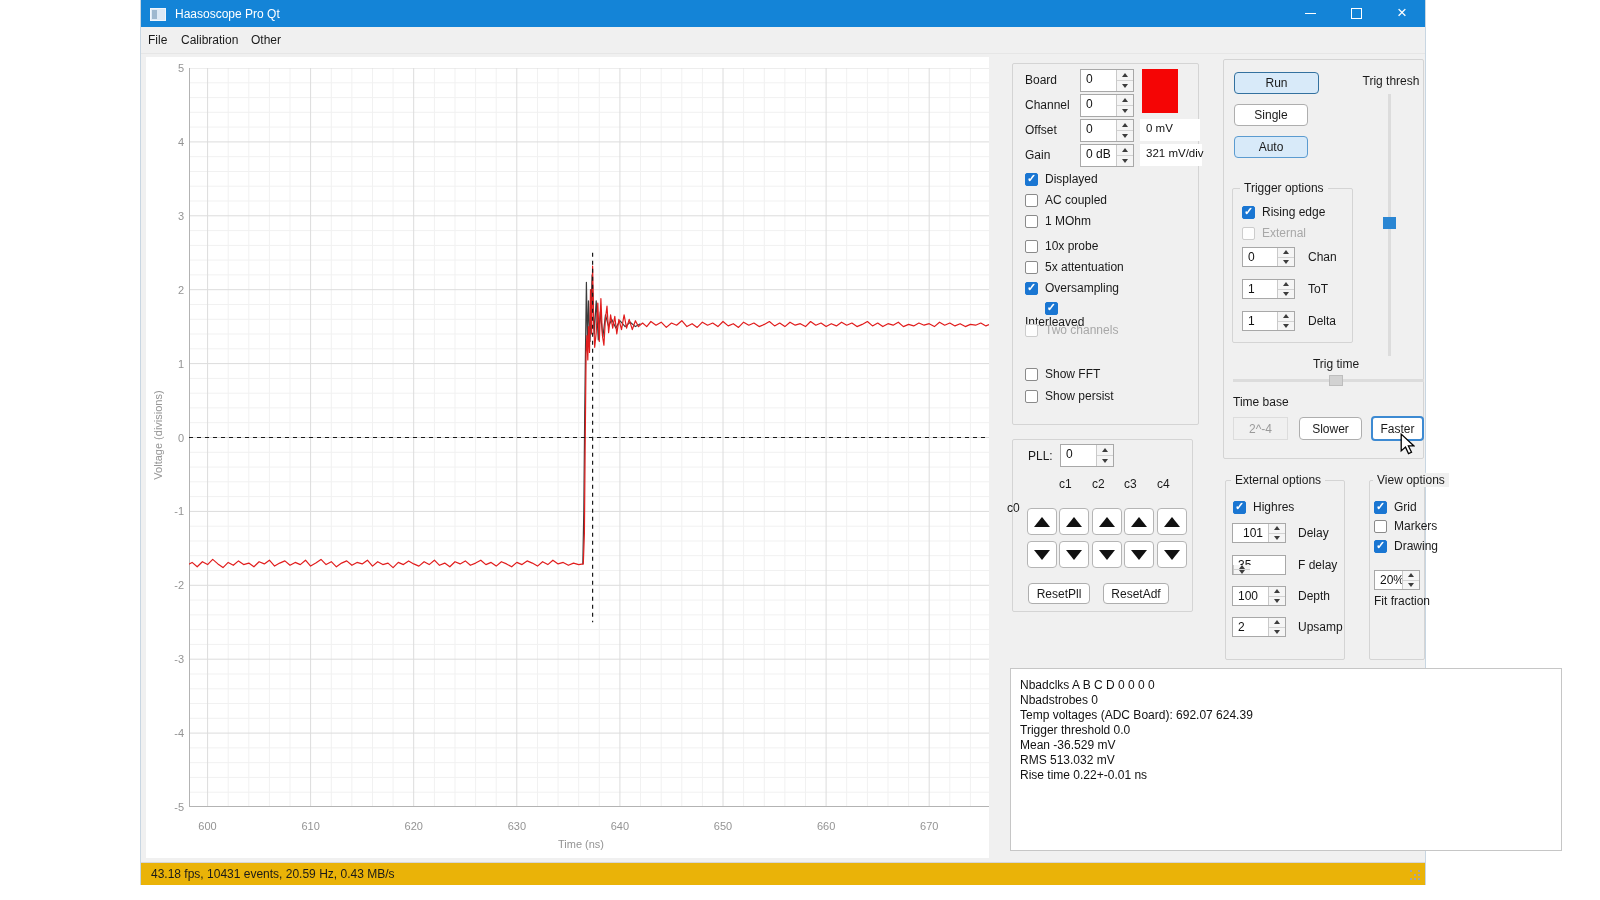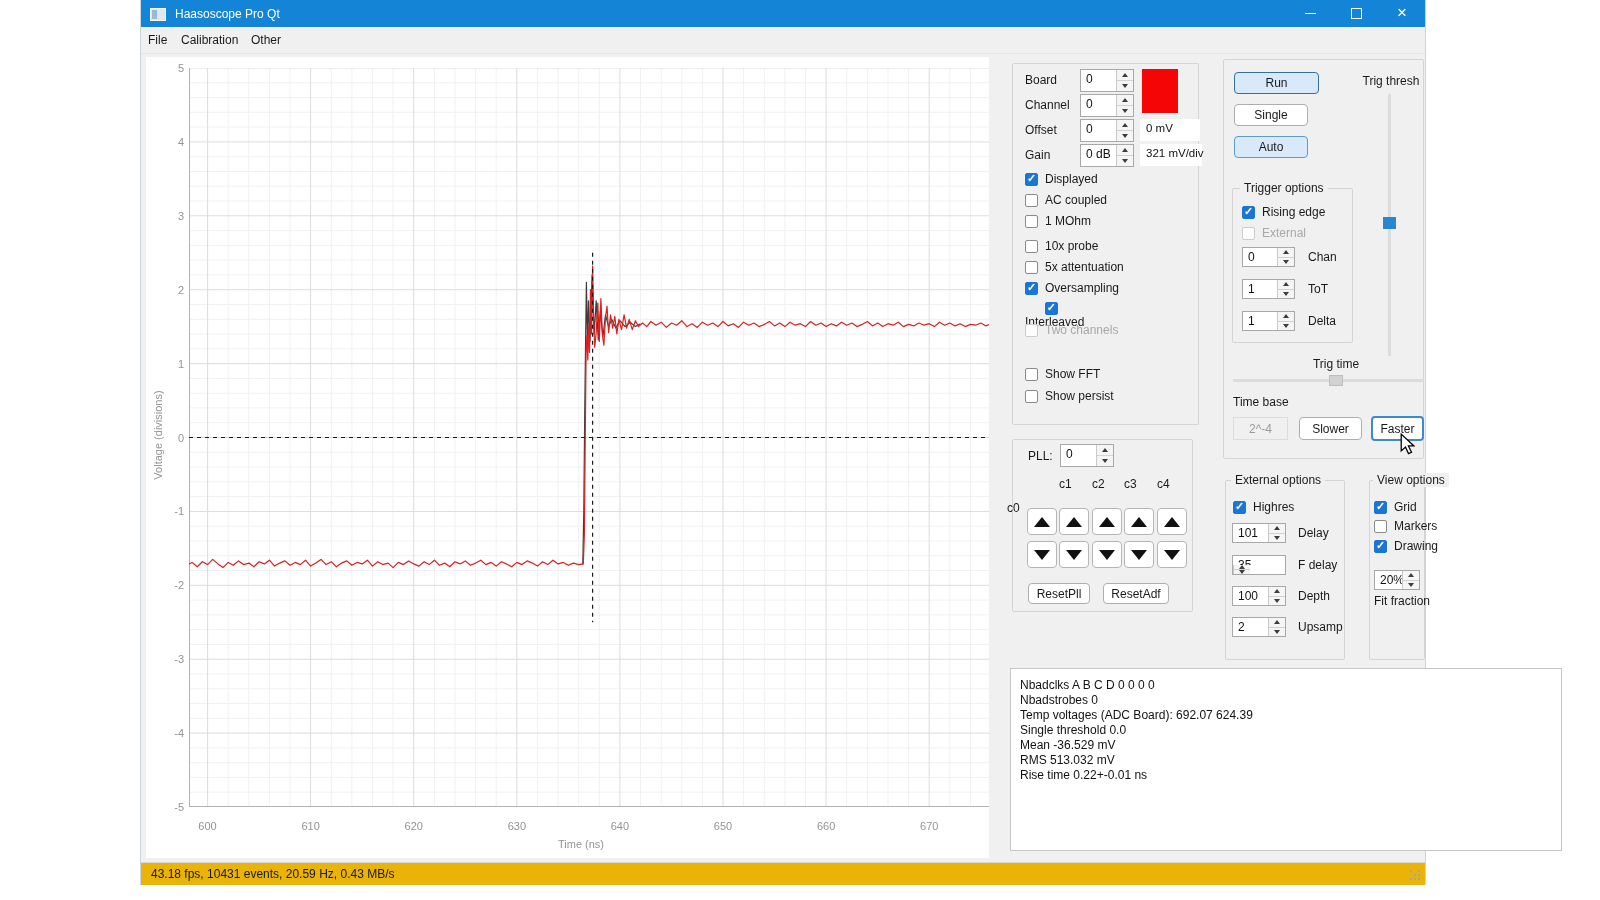--- a/index.html
+++ b/index.html
@@ -408,21 +408,21 @@
   <div class="flatbox" style="left:1092px;top:417px;width:55px;height:23px;">2^-4</div>
   <div class="btn" style="left:1158px;top:417px;width:63px;height:23px;">Slower</div>
   <div class="btn focus" style="left:1230px;top:416px;width:53px;height:25px;">Faster</div>
 
   <div class="gbox" style="left:1084px;top:480px;width:120px;height:180px;"></div>
   <div class="gtitle" style="left:1090px;top:473px;">External options</div>
   <div class="cb checked" style="left:1092px;top:500px;">
         <span class="box"></span>
         <span class="lbl">Highres</span>
       </div>
-  <div class="spin" style="left:1091px;top:523px;width:54px;height:20px;">
+  <div class="spin" style="left:1091px;top:523px;width:54px;height:20px;text-align:center;">
     <span class="val">101</span>
     <span class="arrows">
           <span class="sa">
             <span class="tri-up"></span>
           </span>
           <span class="sa">
             <span class="tri-dn"></span>
           </span>
         </span>
   </div>
@@ -488,21 +488,21 @@
             <span class="tri-dn"></span>
           </span>
         </span>
   </div>
   <div class="lab" style="left:1233px;top:594px;">Fit fraction</div>
 
   <div class="logpanel" style="left:869px;top:668px;width:552px;height:183px;">
     <div class="logline">Nbadclks A B C D 0 0 0 0</div>
     <div class="logline">Nbadstrobes 0</div>
     <div class="logline">Temp voltages (ADC Board): 692.07 624.39</div>
-    <div class="logline">Single threshold 0.0</div>
+    <div class="logline">Trigger threshold 0.0</div>
     <div class="logline">Mean -36.529 mV</div>
     <div class="logline">RMS 513.032 mV</div>
     <div class="logline">Rise time 0.22+-0.01 ns</div>
   </div>
 
   <div class="cursor" style="left:1258px;top:433px;">
     <svg width="16" height="22" viewBox="0 0 12 19">
           <path d="M1 1 L1 15.5 L4.7 12.2 L7.3 17.8 L9.9 16.6 L7.2 11.2 L12 11.2 Z" fill="#fff" stroke="#000" stroke-width="1.1"></path>
         </svg>
   </div>

